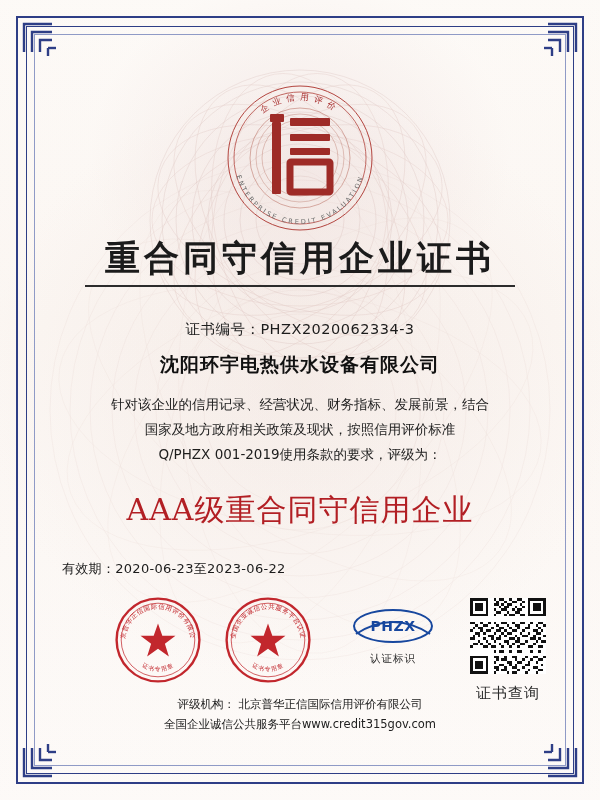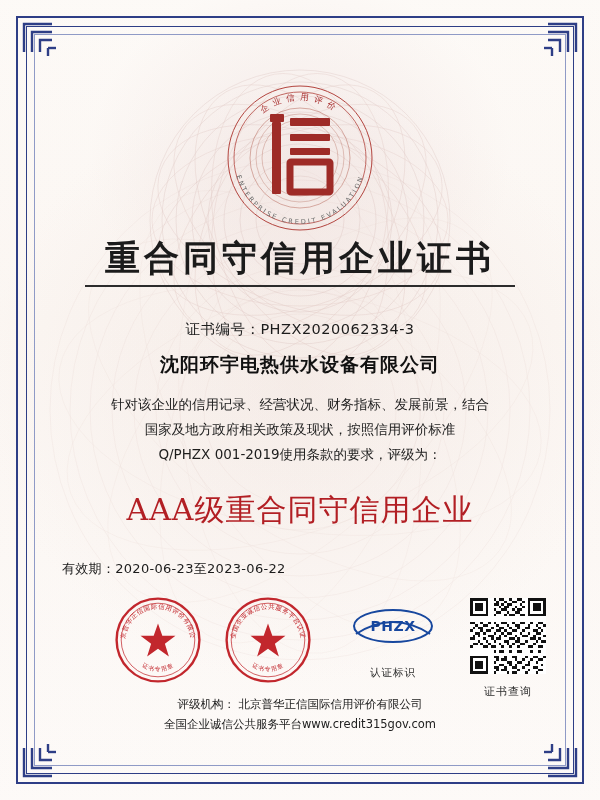--- a/index.html
+++ b/index.html
@@ -205,40 +205,39 @@
     text-align: center;
   }
   .brand-mark {
     width: 82px;
     height: 44px;
   }
   .brand-cap {
     font-family: "DejaVu Sans", "Liberation Sans", sans-serif;
     font-size: 10.5px;
     color: #2b2b2b;
-    margin-top: 14px;
     letter-spacing: 1px;
   }
 
   .qr-wrap {
     position: absolute;
     left: 404px;
     top: 6px;
     width: 92px;
     text-align: center;
   }
   .qr {
     width: 76px;
     height: 76px;
     margin: 0 auto;
     background: #ffffff;
   }
   .qr-cap {
     font-family: "DejaVu Sans", "Liberation Sans", sans-serif;
-    font-size: 11px;
+    font-size: 15px;
     color: #2b2b2b;
     margin-top: 6px;
     letter-spacing: 1px;
   }
 
   .footer {
     position: absolute;
     bottom: 26px;
     left: 0; right: 0;
     text-align: center;

